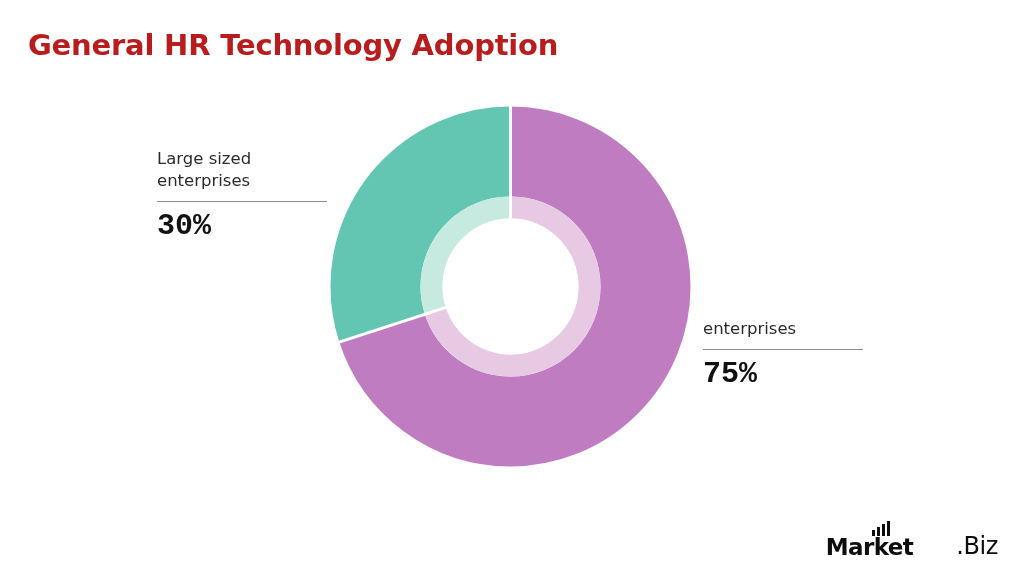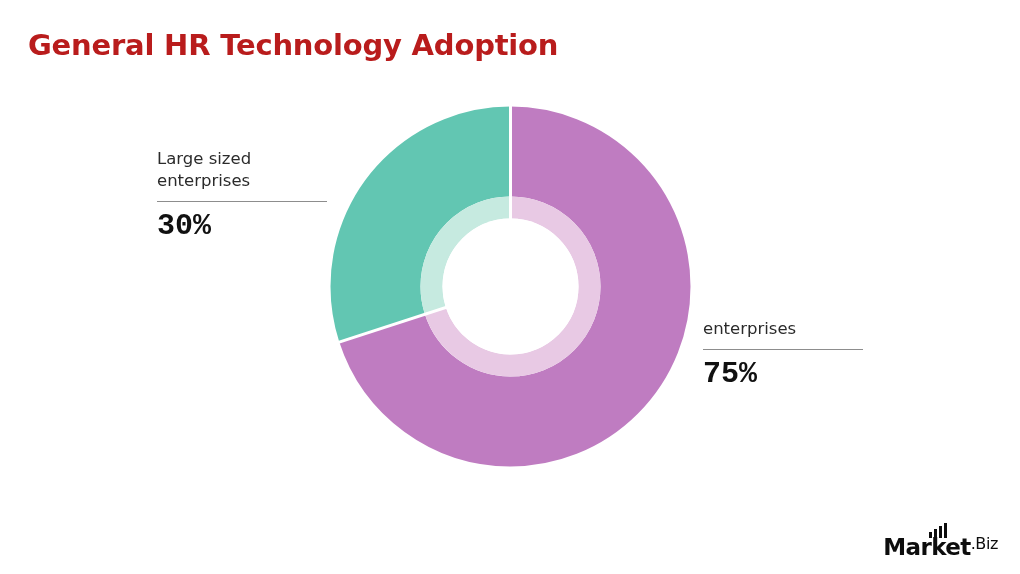--- a/index.html
+++ b/index.html
@@ -79,31 +79,32 @@
     position: absolute;
     right: 22px;
     bottom: 14px;
     display: flex;
     align-items: flex-end;
     height: 34px;
   }
   #logo-mark-wrap {
     position: relative;
     display: flex;
-    align-items: flex-start;
+    align-items: flex-end;
     font-family: "DejaVu Sans", sans-serif;
+    gap: 43px;
   }
   #logo-market {
     font-size: 23px;
     font-weight: bold;
     letter-spacing: -0.6px;
     color: #0d0d0d;
   }
   #logo-dot-biz {
-    font-size: 16px;
+    font-size: 24px;
     font-weight: 400;
     letter-spacing: -0.4px;
     color: #0d0d0d;
   }
   #logo-bars {
     position: absolute;
     left: 46px;
     top: -11px;
     display: flex;
     align-items: flex-end;

